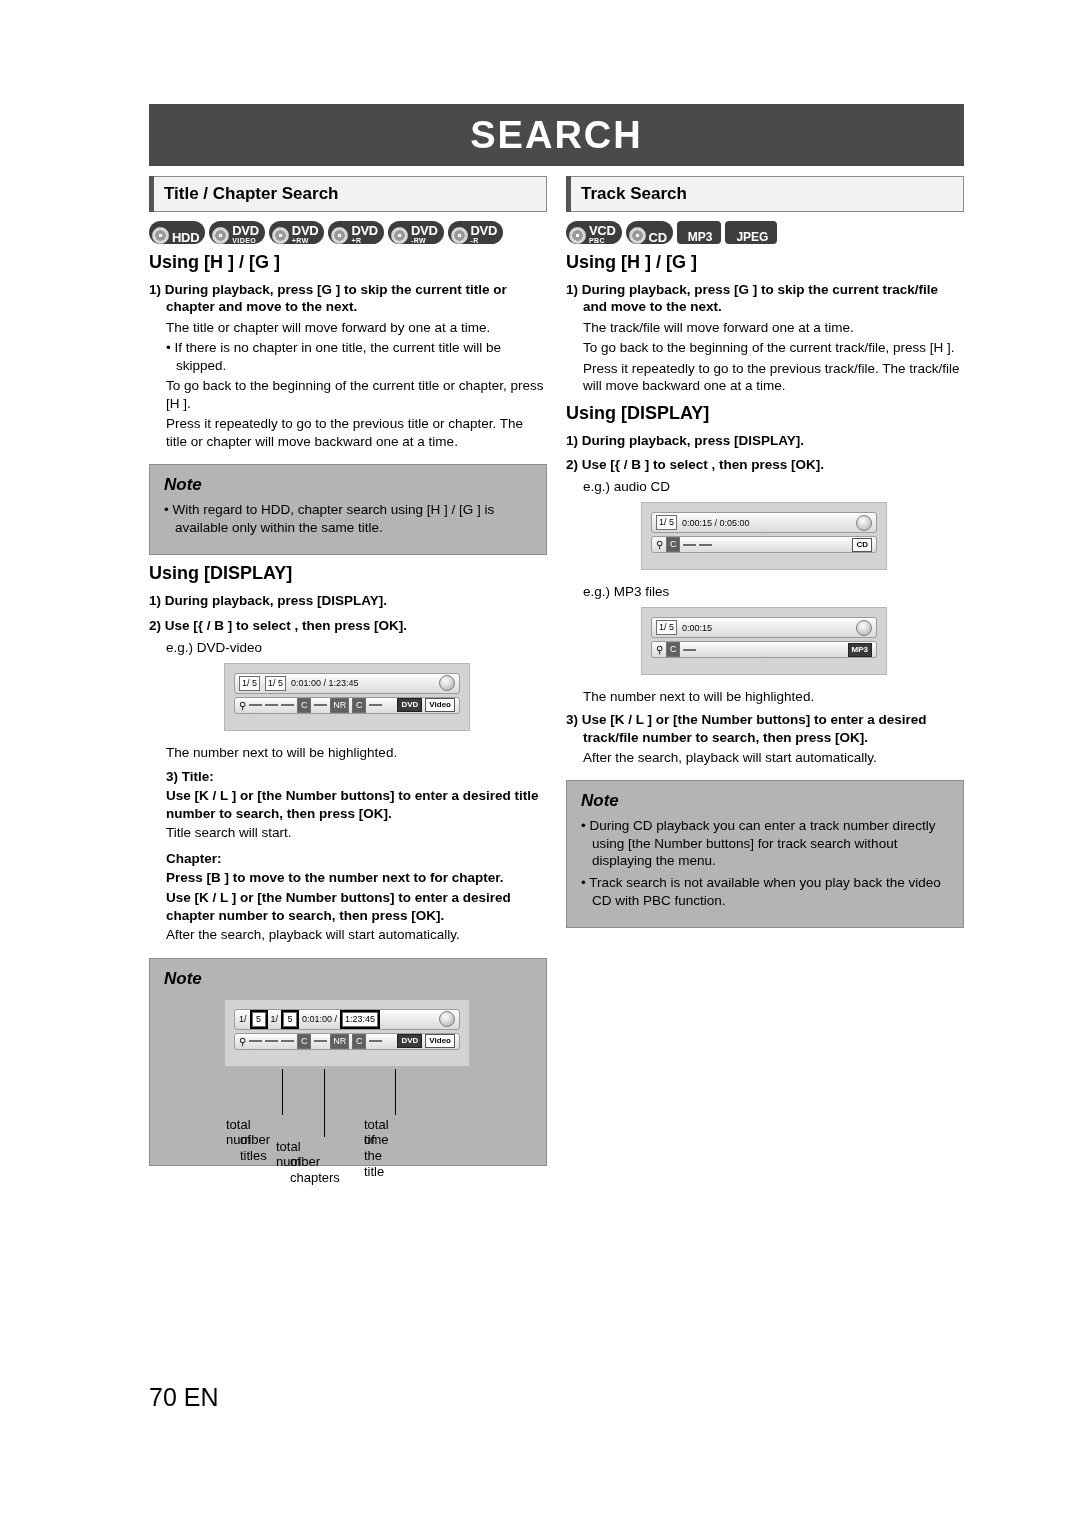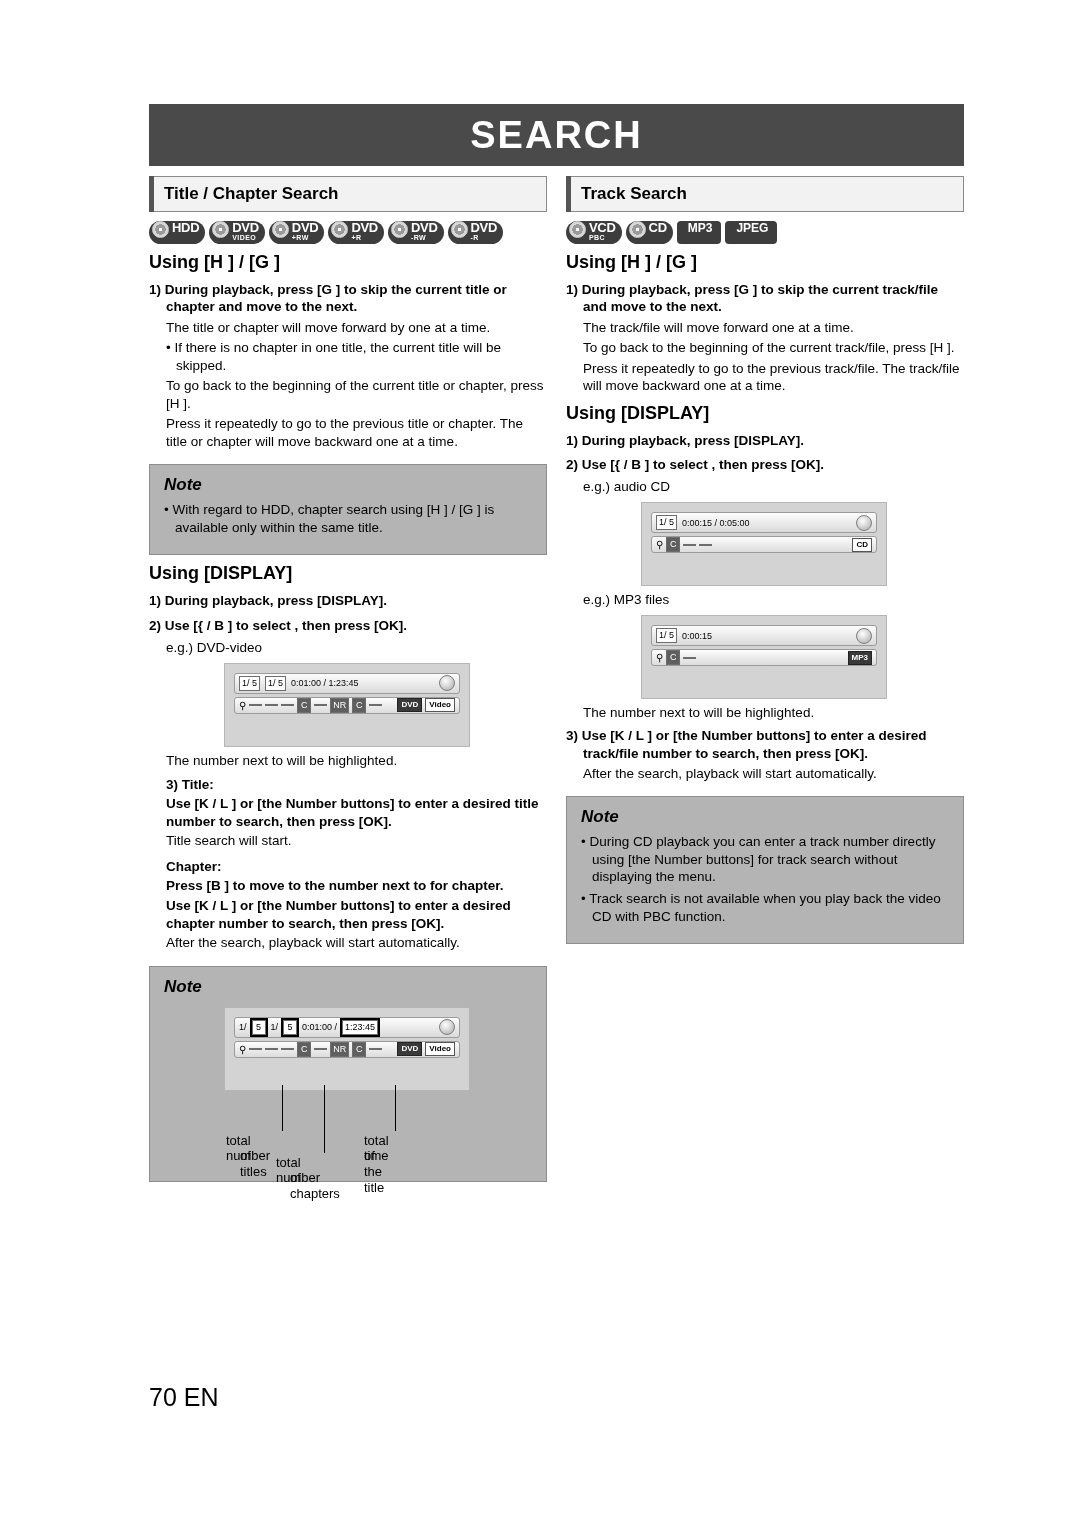--- a/index.html
+++ b/index.html
@@ -79,21 +79,21 @@
     gap: 4px;
     margin-top: 9px;
     margin-bottom: 6px;
   }
   .logo {
     height: 23px;
     border-radius: 12px;
     background: #3d3d3d;
     color: #fff;
     display: flex;
-    align-items: flex-start;
+    align-items: flex-end;
     padding: 0 6px 0 3px;
     box-sizing: border-box;
     font-size: 11px;
     font-weight: bold;
   }
   .logo.plain {
     border-radius: 4px;
     padding: 0 9px;
     justify-content: center;
   }
@@ -172,22 +172,22 @@
     margin: 4px 0;
     line-height: 1.3;
     padding-left: 11px;
     text-indent: -11px;
   }
   
   .osd {
     background: #d3d3d3;
     border: 1px solid #b5b5b5;
     width: 246px;
-    height: 84px;
-    margin: 8px 0 6px 75px;
+    height: 68px;
+    margin: 8px 0 14px 75px;
     position: relative;
     box-sizing: border-box;
   }
   .osd-bar {
     position: absolute;
     left: 9px; top: 9px;
     right: 9px;
     height: 21px;
     background: linear-gradient(#fdfdfd, #dadada);
     border: 1px solid #9b9b9b;

